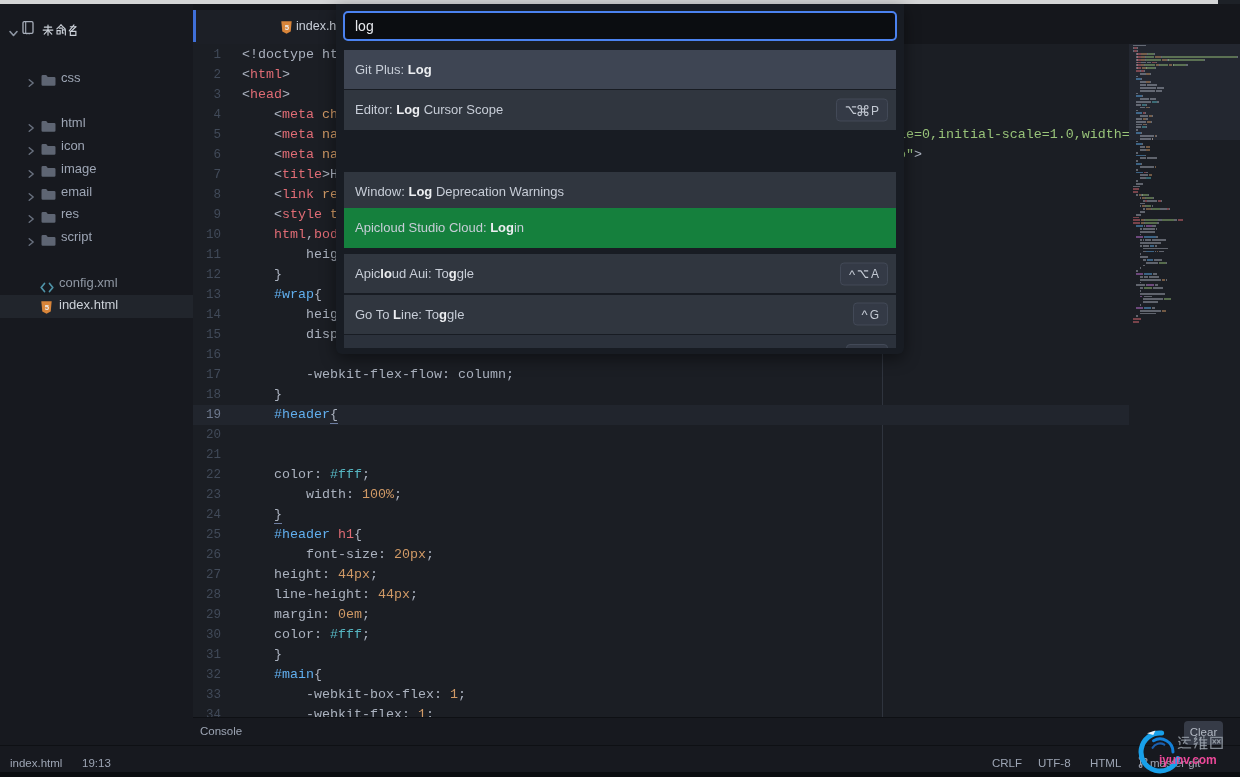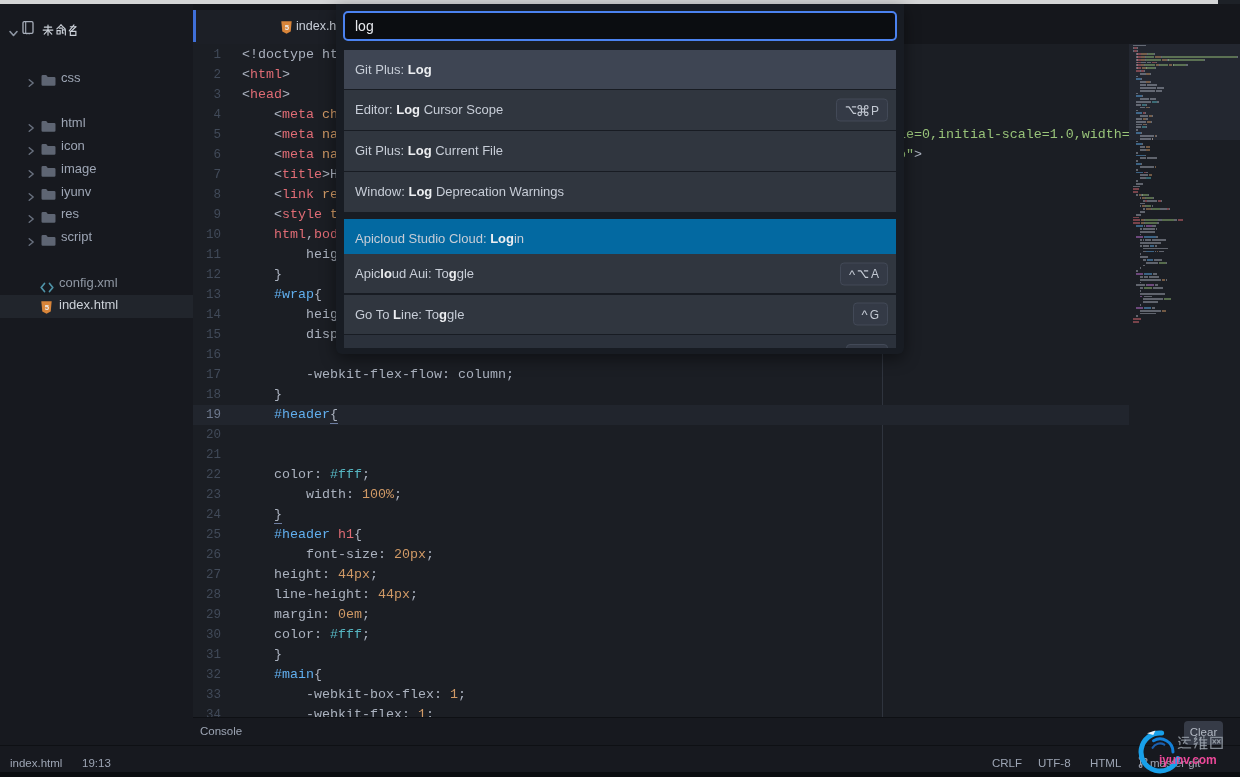--- a/index.html
+++ b/index.html
@@ -451,21 +451,21 @@
         </svg></span>
       <span class="abs" style="left:61px;top:0">image</span>
     </div>
 <div class="trow" style="top:175.6px;color:#9da5b4">
       <span class="abs" style="left:27px;top:6px"><svg width="8" height="10" viewBox="0 0 8 10">
           <polyline points="2.2,1.8 6.2,5 2.2,8.2" stroke="#6a7280" stroke-width="1.4" fill="none" stroke-linecap="round" stroke-linejoin="round"></polyline>
         </svg></span>
       <span class="abs" style="left:41px;top:5.5px"><svg width="15" height="13" viewBox="0 0 15 13">
           <path d="M0.5 2.4 a1.3 1.3 0 0 1 1.3-1.3 h3.4 l1.6 1.8 h6.4 a1.3 1.3 0 0 1 1.3 1.3 v6.3 a1.3 1.3 0 0 1 -1.3 1.3 h-11.4 a1.3 1.3 0 0 1 -1.3-1.3 z" fill="#5e6573"></path>
         </svg></span>
-      <span class="abs" style="left:61px;top:0">iyunv</span>
+      <span class="abs" style="left:61px;top:0">email</span>
     </div>
 <div class="trow" style="top:198.3px;color:#9da5b4">
       <span class="abs" style="left:27px;top:6px"><svg width="8" height="10" viewBox="0 0 8 10">
           <polyline points="2.2,1.8 6.2,5 2.2,8.2" stroke="#6a7280" stroke-width="1.4" fill="none" stroke-linecap="round" stroke-linejoin="round"></polyline>
         </svg></span>
       <span class="abs" style="left:41px;top:5.5px"><svg width="15" height="13" viewBox="0 0 15 13">
           <path d="M0.5 2.4 a1.3 1.3 0 0 1 1.3-1.3 h3.4 l1.6 1.8 h6.4 a1.3 1.3 0 0 1 1.3 1.3 v6.3 a1.3 1.3 0 0 1 -1.3 1.3 h-11.4 a1.3 1.3 0 0 1 -1.3-1.3 z" fill="#5e6573"></path>
         </svg></span>
       <span class="abs" style="left:61px;top:0">res</span>
     </div>
@@ -528,27 +528,24 @@
             <circle cx="2.7" cy="2.7" r="1.75"></circle>
             <circle cx="9.3" cy="2.7" r="1.75"></circle>
             <circle cx="2.7" cy="9.3" r="1.75"></circle>
             <circle cx="9.3" cy="9.3" r="1.75"></circle>
             <rect x="4.45" y="4.45" width="3.1" height="3.1"></rect>
           </g>
         </svg>
         <span style="margin-left:2px">P</span>
       </span>
     </div>
-<div class="pitem" style="top:127.3px;height:39.8px;background:#30363f">
-      <span class="t">Git Plus: <b>Log</b> Current File</span>
-    </div>
 <div class="pitem" style="top:168.1px;height:39.8px;background:#30363f">
       <span class="t">Window: <b>Log</b> Deprecation Warnings</span>
     </div>
-<div class="pitem" style="top:215px;height:39.8px;background:#0369a1">
+<div class="pitem" style="top:204px;height:39.8px;background:#15803d">
       <span class="t">Apicloud Studio Cloud: <b>Log</b>in</span>
     </div>
 <div class="pitem" style="top:249.7px;height:39.8px;background:#30363f">
       <span class="t">Apic<b>lo</b>ud Aui: To<b>g</b>gle</span>
       <span class="chip">
         <span style="margin-right:2px;font-size:13px">^</span>
         <svg width="12" height="11" viewBox="0 0 12 11">
           <path d="M0.8 2.4 h3.1 l4.6 6.4 h2.7 M6.9 2.4 h4.3" stroke="#c3c9d3" stroke-width="1.2" fill="none"></path>
         </svg>
         <span style="margin-left:2px">A</span>

